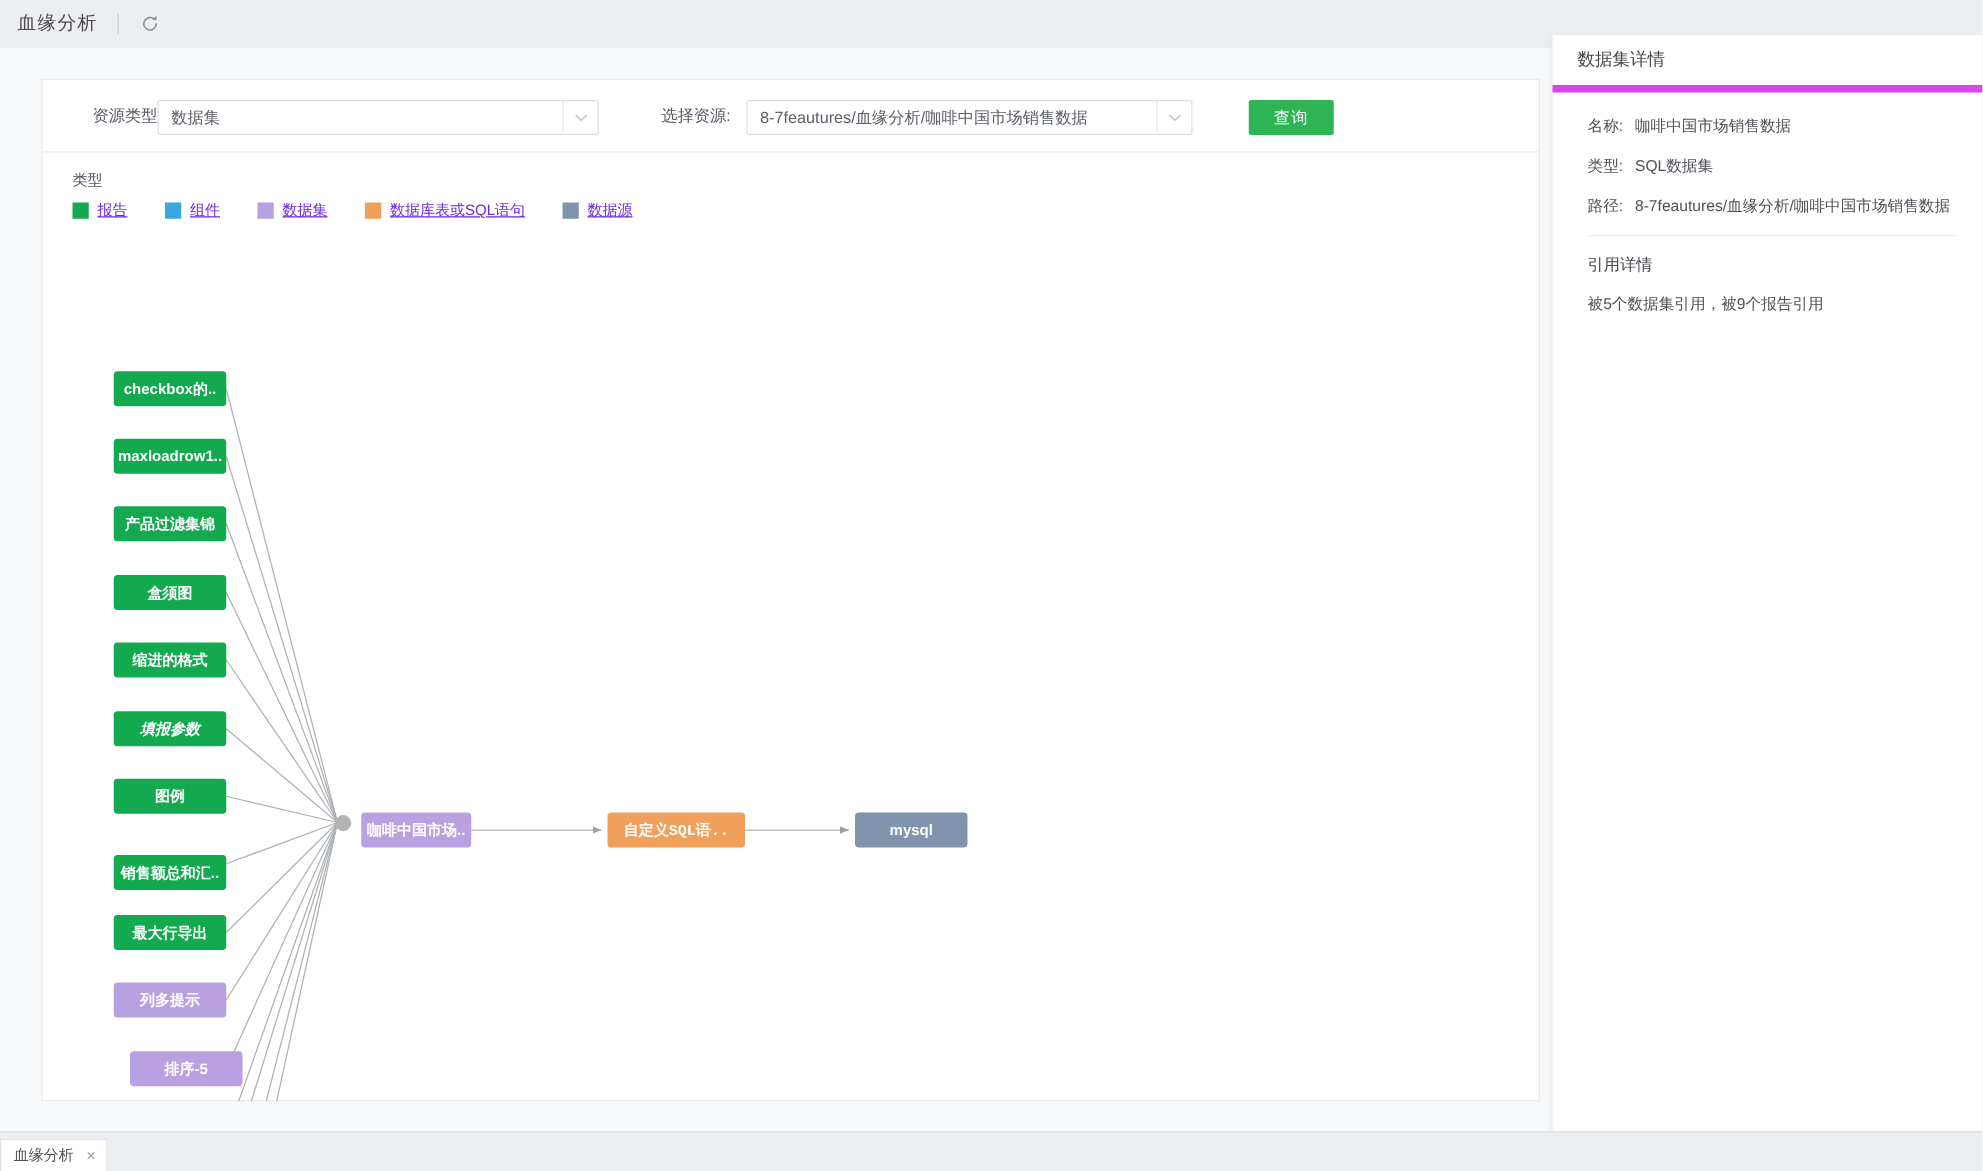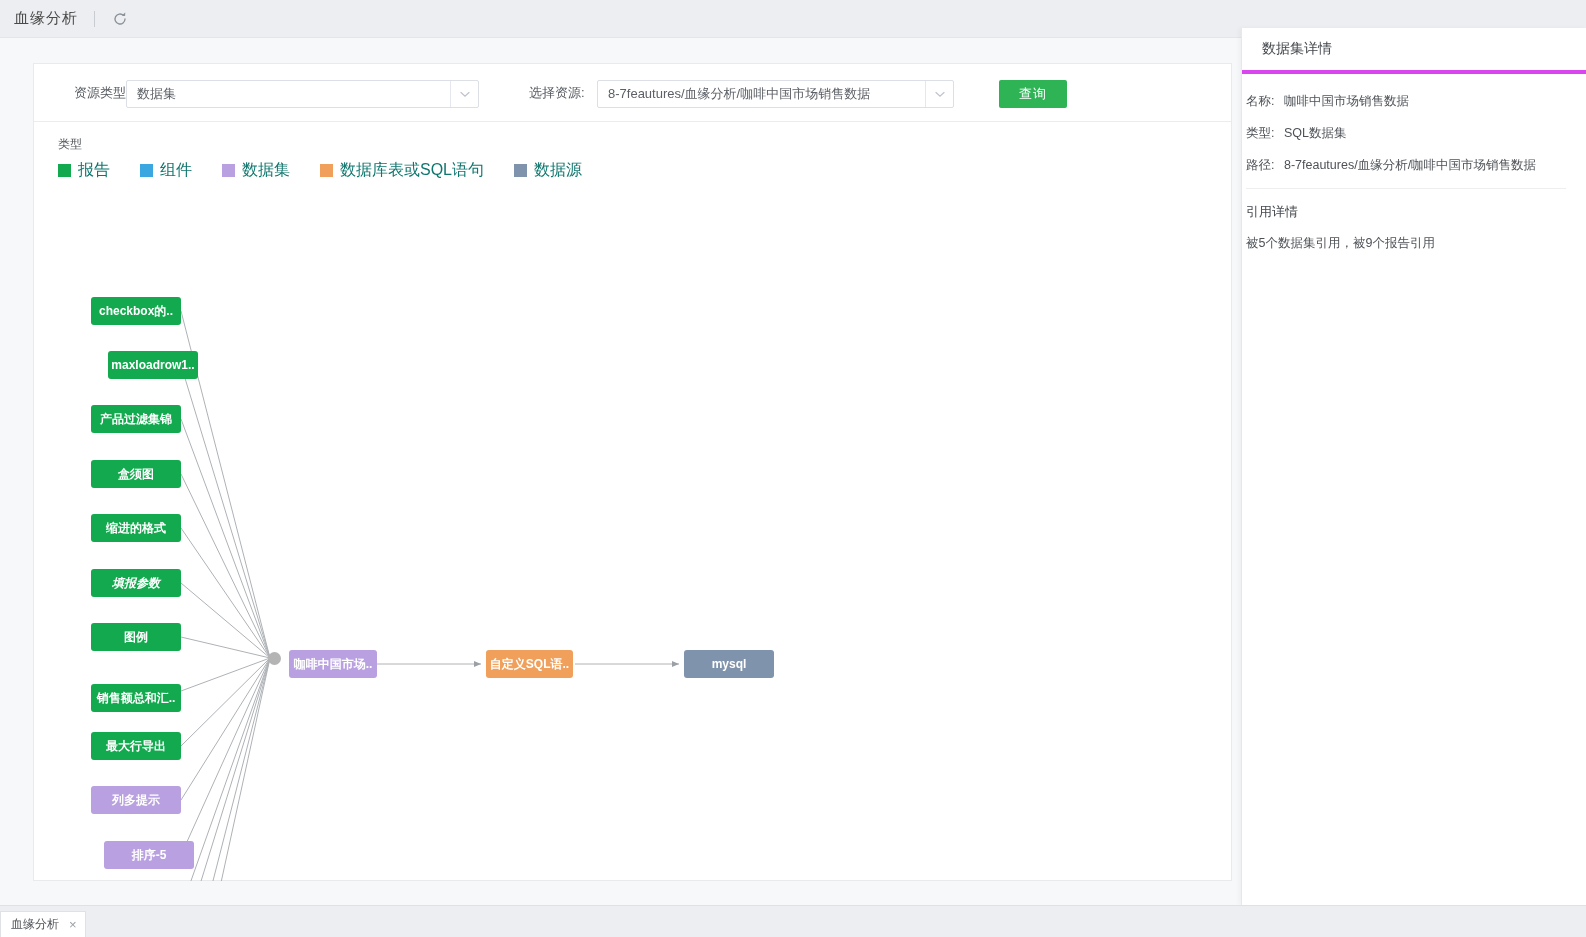--- a/index.html
+++ b/index.html
@@ -125,23 +125,24 @@
   .legend-item {
     display: flex; align-items: center;
     margin-right: 30px;
   }
   .legend-swatch {
     width: 13px; height: 13px;
     margin-right: 7px;
     flex: none;
   }
   .legend-text {
-    font-size: 16px;
-    color: #0f766e;
+    font-size: 12px;
+    color: #6d28d9;
     white-space: nowrap;
+    text-decoration: underline;
   }
 
   
   .graph {
     position: absolute;
     left: 0; top: 122px;
     width: 1197px; height: 695px;
     overflow: hidden;
   }
   .graph svg { position: absolute; left: 0; top: 0; }
@@ -170,27 +171,27 @@
   .detail-panel {
     position: absolute;
     left: 1241px; top: 28px;
     width: 345px; height: 877px;
     background: #ffffff;
     border-left: 1px solid #e6e8eb;
     box-shadow: -2px 0 5px rgba(0,0,0,0.04);
   }
   .detail-header {
     height: 46px;
-    border-bottom: 4px solid #d946ef;
+    border-bottom: 6px solid #d946ef;
     display: flex; align-items: center;
     padding-left: 20px;
     font-size: 14px;
     color: #44484d;
   }
-  .detail-body { padding: 18px 20px 0 4px; }
+  .detail-body { padding: 18px 20px 0 4px; margin-left: 24px; }
   .detail-row {
     font-size: 12.5px;
     color: #4e5257;
     margin-bottom: 14px;
     line-height: 18px;
   }
   .detail-row .dl { color: #4e5257; }
   .detail-row .dv { color: #4e5257; margin-left: 6px; }
   .detail-divider {
     height: 1px; background: #eeeeee;
@@ -348,32 +349,32 @@
               <line x1="147" y1="723" x2="236" y2="472"></line>
               <line x1="147" y1="760" x2="236" y2="472"></line>
               <line x1="147" y1="820" x2="236" y2="472"></line>
               <line x1="147" y1="880" x2="236" y2="472"></line>
               <line x1="343" y1="478" x2="447" y2="478" marker-end="url(#arrow)"></line>
               <line x1="541" y1="478" x2="645" y2="478" marker-end="url(#arrow)"></line>
             </g>
         </svg>
         <div class="hub-dot" id="hub-dot" style="left: 234px; top: 466px;"></div>
       <div class="node" style="left: 57px; top: 111px; width: 90px; background: rgb(19, 169, 78);">checkbox的..</div>
-          <div class="node" style="left: 74px; top: 165px; width: 90px; background: rgb(19, 169, 78);">maxloadrow1..</div>
+          <div class="node" style="left: 57px; top: 165px; width: 90px; background: rgb(19, 169, 78);">maxloadrow1..</div>
           <div class="node" style="left: 57px; top: 219px; width: 90px; background: rgb(19, 169, 78);">产品过滤集锦</div>
           <div class="node" style="left: 57px; top: 274px; width: 90px; background: rgb(19, 169, 78);">盒须图</div>
           <div class="node" style="left: 57px; top: 328px; width: 90px; background: rgb(19, 169, 78);">缩进的格式</div>
           <div class="node" style="left: 57px; top: 383px; width: 90px; background: rgb(19, 169, 78); font-style: italic;">填报参数</div>
           <div class="node" style="left: 57px; top: 437px; width: 90px; background: rgb(19, 169, 78);">图例</div>
           <div class="node" style="left: 57px; top: 498px; width: 90px; background: rgb(19, 169, 78);">销售额总和汇..</div>
           <div class="node" style="left: 57px; top: 546px; width: 90px; background: rgb(19, 169, 78);">最大行导出</div>
           <div class="node" style="left: 57px; top: 600px; width: 90px; background: rgb(185, 160, 224);">列多提示</div>
           <div class="node" style="left: 57px; top: 655px; width: 90px; background: rgb(185, 160, 224); margin-left: 13px;">排序-5</div>
           <div class="node" style="left: 255px; top: 464px; width: 88px; background: rgb(185, 160, 224);">咖啡中国市场..</div>
-          <div class="node" style="left: 452px; top: 464px; width: 87px; background: rgb(240, 160, 90);">自定义SQL语..</div>
+          <div class="node" style="left: 452px; top: 464px; width: 110px; background: rgb(240, 160, 90); font-family: Liberation Mono, monospace;">自定义SQL语..</div>
           <div class="node" style="left: 650px; top: 464px; width: 90px; background: rgb(127, 147, 173);">mysql</div>
         </div>
 
     </div>
   </div>
 
   <div class="detail-panel">
     <div class="detail-header">数据集详情</div>
 
     <div class="detail-body">

